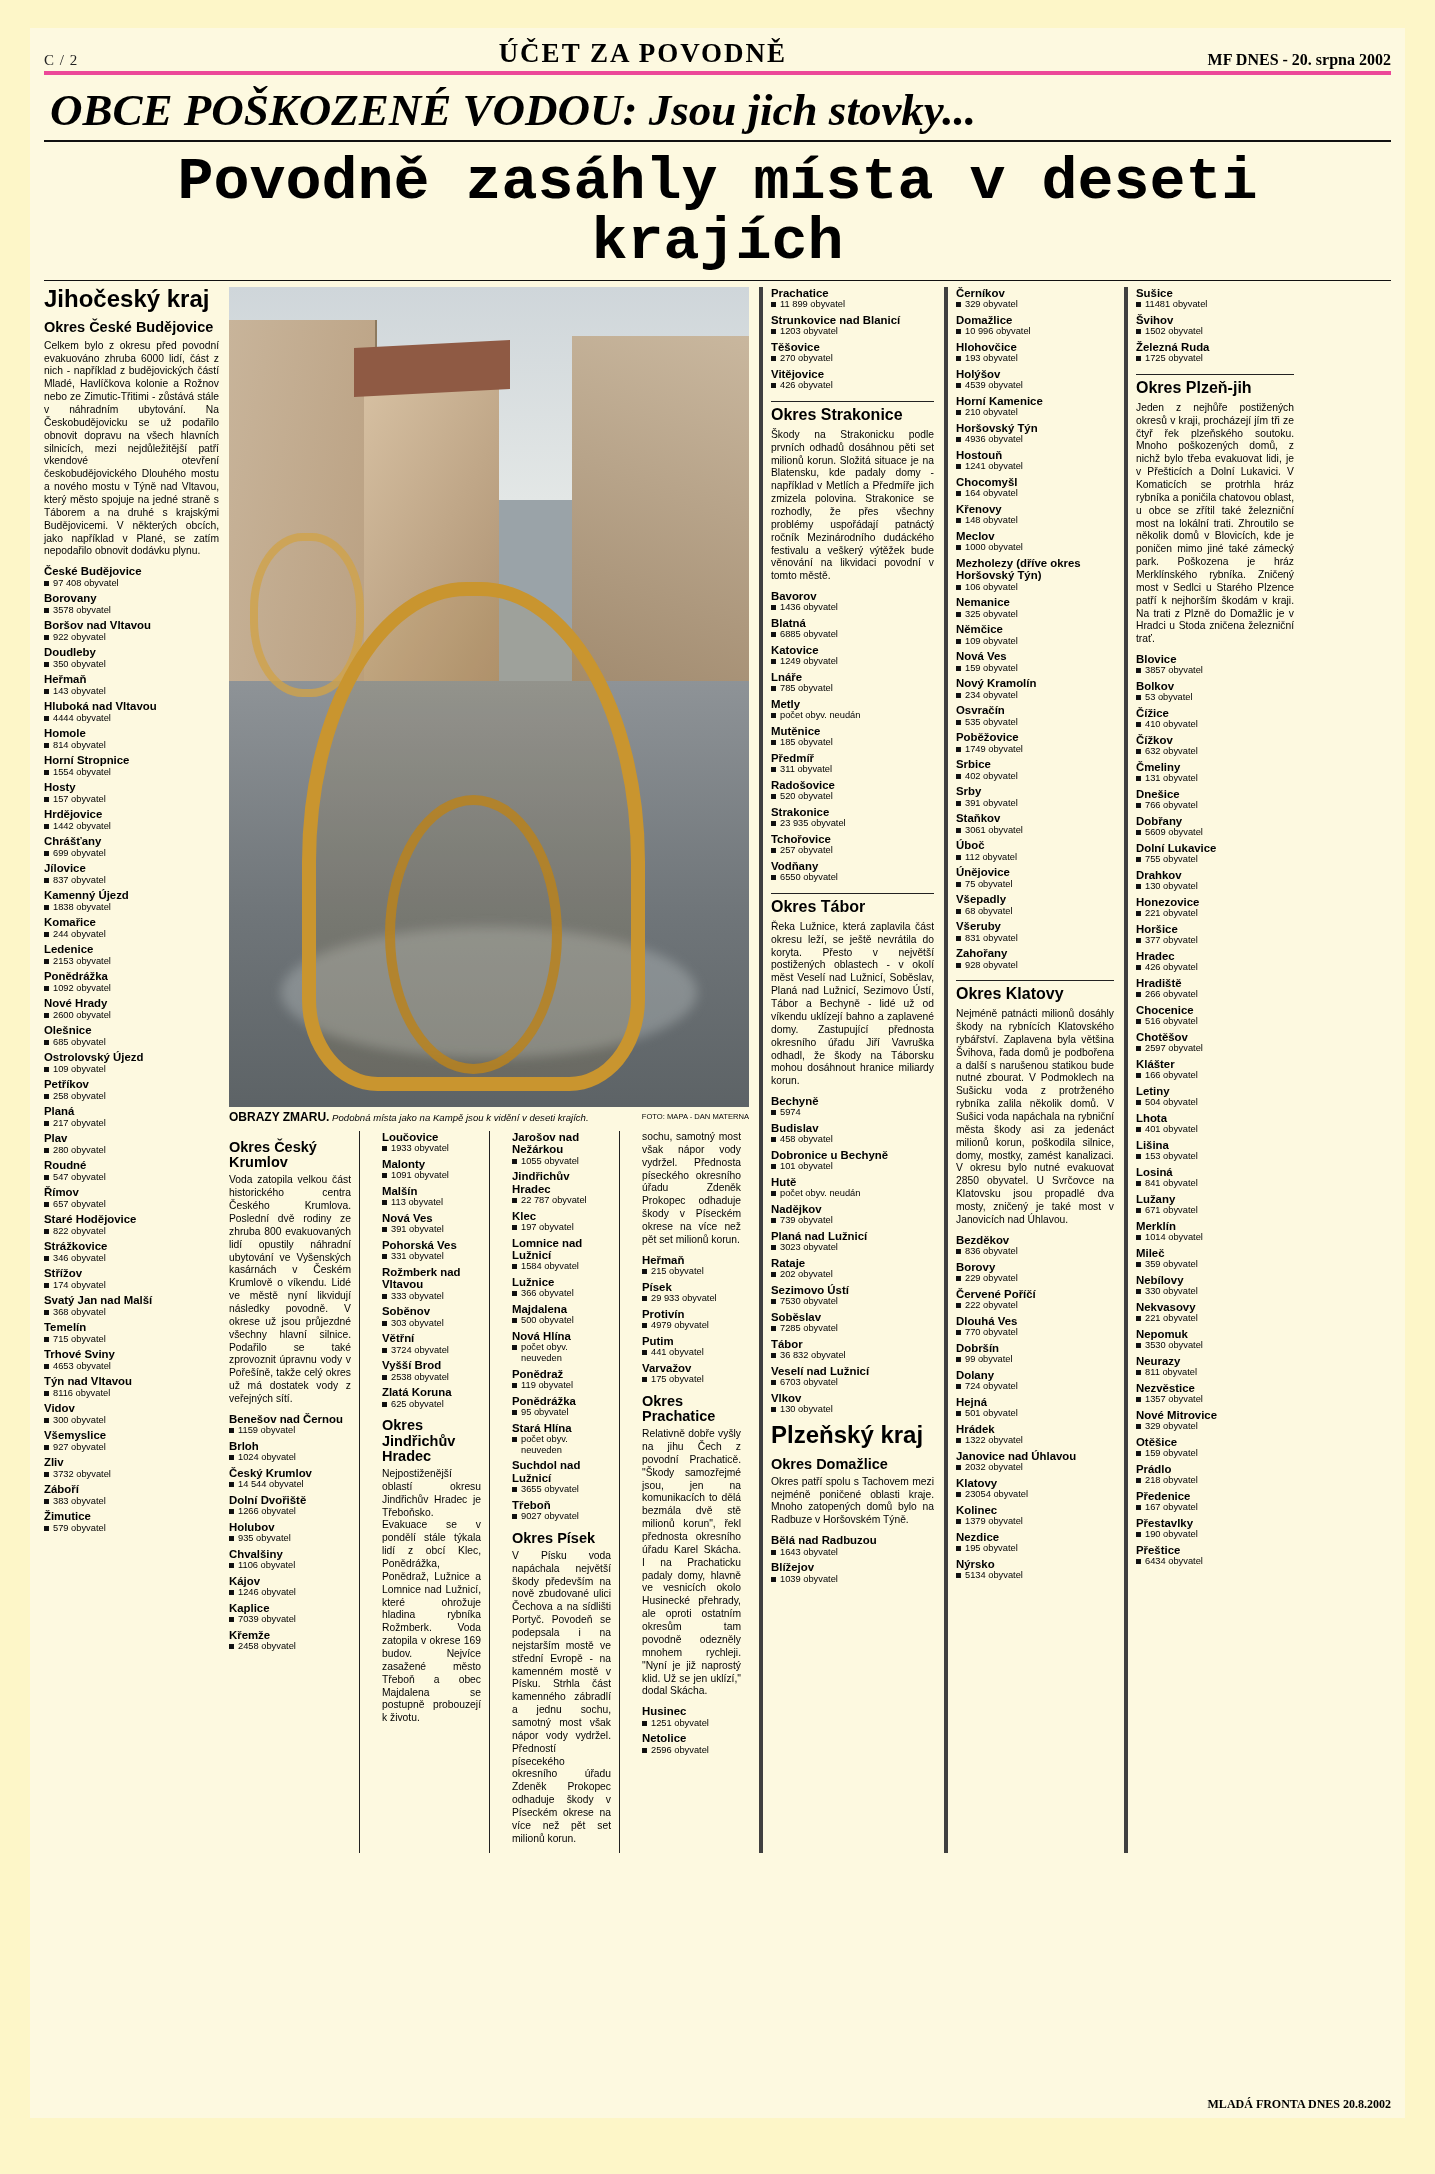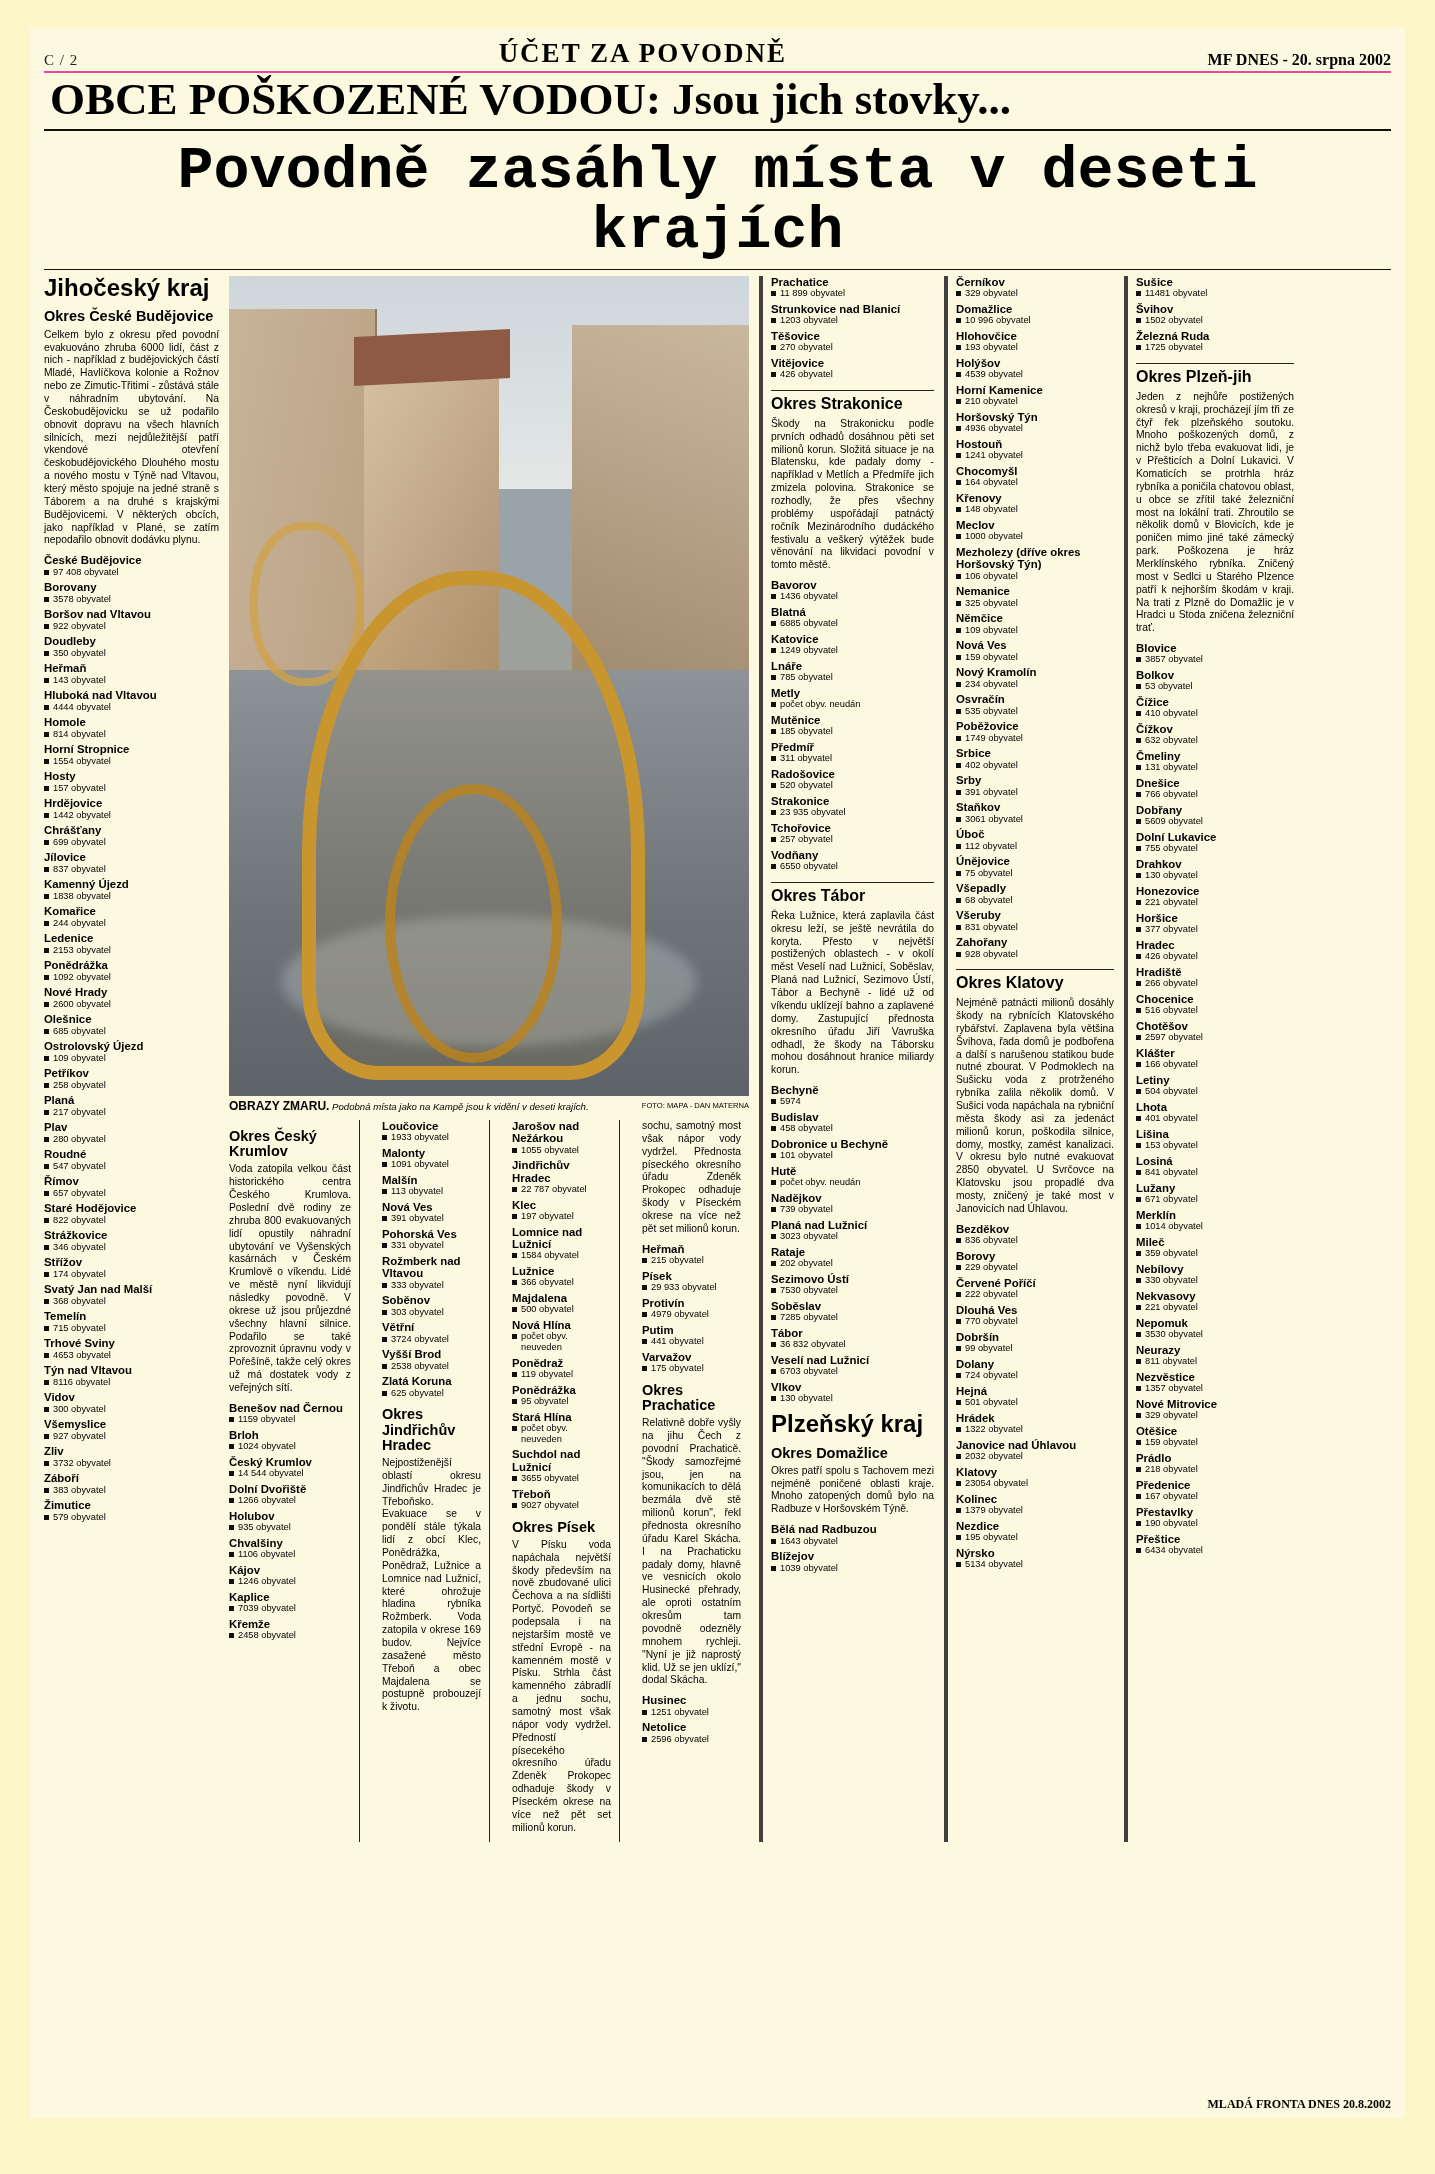--- a/index.html
+++ b/index.html
@@ -20,36 +20,36 @@
     width:1375px;
     height:2090px;
     box-sizing:border-box;
     padding:10px 14px 0 14px;
     position:relative;
   }
 
   
   .masthead{
     display:flex;align-items:flex-end;justify-content:space-between;
-    border-bottom:2px solid #ec4899;
+    border-bottom:4px solid #ec4899;
     padding-bottom:2px;
   }
   .folio{font-size:15px;letter-spacing:1px;color:#222;font-family:"Liberation Serif",serif;}
   .section-title{
     font-family:"Liberation Serif",serif;
     font-weight:bold;font-size:27px;letter-spacing:2px;
     flex:1;text-align:center;
   }
   .issue{font-family:"Liberation Serif",serif;font-weight:bold;font-size:16px;}
 
   .kicker{
     font-family:"Liberation Serif",serif;
-    font-weight:bold;
+    font-style:italic;font-weight:bold;
     font-size:45px;
-    padding:0 0 4px 6px;
+    padding:9px 0 4px 6px;
     border-bottom:2px solid #111;
     letter-spacing:0px;
   }
   .headline{
     font-family:Liberation Mono, monospace;
     font-weight:bold;font-size:60px;
     text-align:center;
     padding:10px 0 8px 0;
     line-height:1;
   }

